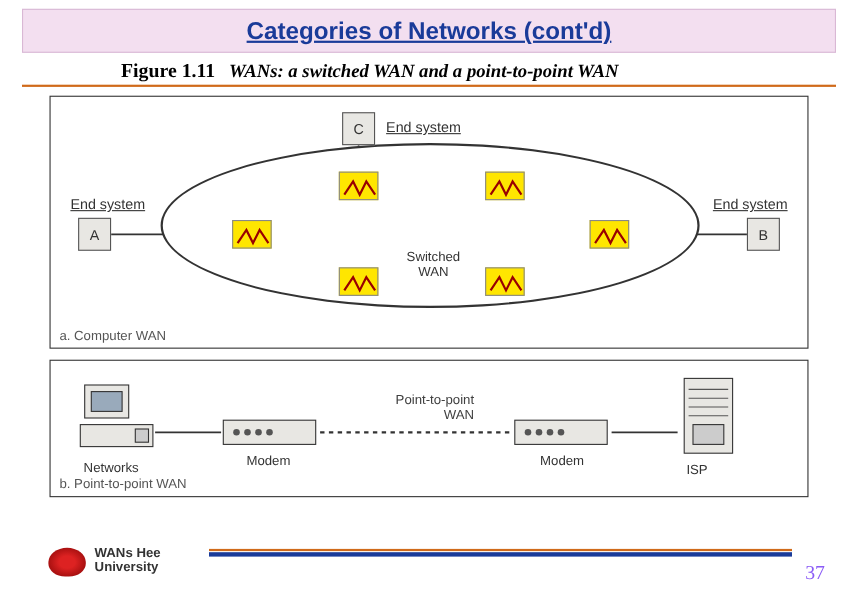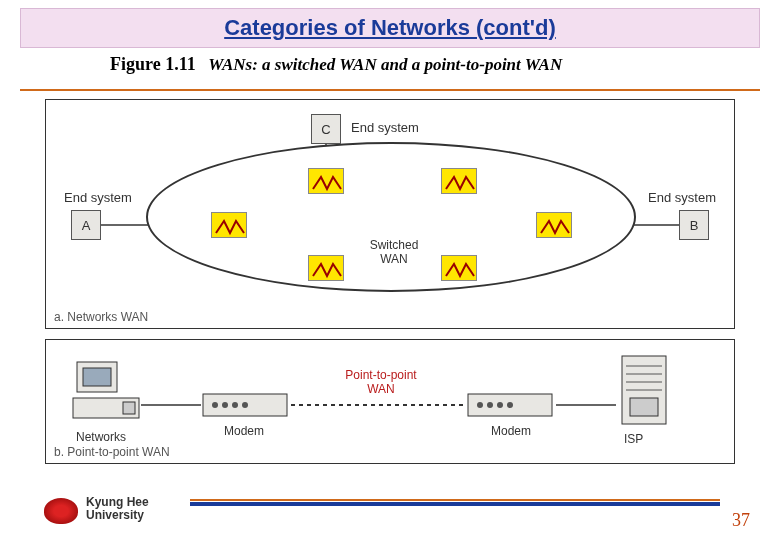--- a/index.html
+++ b/index.html
@@ -20,21 +20,21 @@
   }
   .title-band span {
     font-weight: bold;
     font-size: 22px;
     color: #1a3b99;
     text-decoration: underline;
   }
   .figure-line {
     margin: 6px 20px 0 20px;
     border-bottom: 2px solid #d06a1a;
-    padding-bottom: 14px;
+    padding-bottom: 2px;
   }
   .figure-line .fig-num {
     font-family: "Times New Roman", serif;
     font-weight: bold;
     font-size: 18px;
     color: #000;
     margin-left: 90px;
   }
   .figure-line .fig-caption {
     font-family: "Times New Roman", serif;
@@ -76,20 +76,21 @@
     font-size: 13px;
     color: #333;
   }
   .host-box.a { left: 25px; top: 110px; }
   .host-box.b { right: 25px; top: 110px; }
   .host-box.c { left: 265px; top: 14px; }
   .label {
     position: absolute;
     font-size: 13px;
     color: #333;
+    text-decoration: underline;
   }
   .ellipse {
     position: absolute;
     left: 100px;
     top: 42px;
     width: 490px;
     height: 150px;
     border: 2px solid #333;
     border-radius: 50%;
     background: #fff;
@@ -108,22 +109,22 @@
     color: #333;
     text-align: center;
     margin-top: 28px;
   }
   .computer, .modem, .server {
     position: absolute;
   }
   .ptp-label {
     position: absolute;
     font-size: 12px;
-    color: #b91c1c;
-    text-align: center;
+    color: #404040;
+    text-align: right;
     width: 100px;
   }
   .dev-label {
     position: absolute;
     font-size: 12px;
     color: #333;
   }
   .footer {
     position: absolute;
     left: 0;
@@ -163,21 +164,21 @@
     left: 0; right: 0; top: -3px;
     height: 2px;
     background: #d06a1a;
   }
   .footer .pagenum {
     position: absolute;
     right: 30px;
     top: 14px;
     font-family: "Times New Roman", serif;
     font-size: 18px;
-    color: #c2410c;
+    color: #8b5cf6;
   }
 </style>
 </head>
 <body>
 
 <div class="title-band">
   <span>Categories of Networks (cont'd)</span>
 </div>
 
 <div class="figure-line">
@@ -246,21 +247,21 @@
       <svg width="36" height="26">
         <polyline points="4,20 12,8 18,20 24,8 32,20" fill="none" stroke="#900" stroke-width="2"></polyline>
       </svg>
     </div>
 
   <div class="sw-label" style="left:318px;top:110px;width:60px">
     <div style="white-space:pre-line">Switched
 WAN</div>
   </div>
 
-  <div class="caption-a">a. Networks WAN</div>
+  <div class="caption-a">a. Computer WAN</div>
 </div>
 
 <div class="diagram-b">
   <svg width="690" height="125" style="position:absolute;left:0;top:0">
     <line x1="95" y1="65" x2="155" y2="65" stroke="#333" stroke-width="1.5"></line>
     <line x1="245" y1="65" x2="420" y2="65" stroke="#333" stroke-width="2" stroke-dasharray="4 4"></line>
     <line x1="510" y1="65" x2="570" y2="65" stroke="#333" stroke-width="1.5"></line>
   </svg>
 
   <div class="computer" style="left:25px;top:18px">
@@ -309,18 +310,18 @@
     </svg>
   </div>
   <div class="dev-label" style="left:578px;top:92px">ISP</div>
 
   <div class="caption-b">b. Point-to-point WAN</div>
 </div>
 
 <div class="footer">
   <div class="logo"></div>
   <div class="uni">
-    <div>Kyung Hee</div>
+    <div>WANs Hee</div>
     <div>University</div>
   </div>
   <div class="bar"></div>
   <div class="pagenum">37</div>
 </div>
 
 </body></html>

